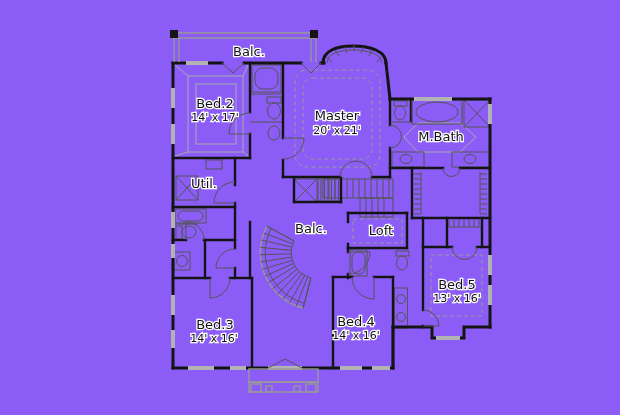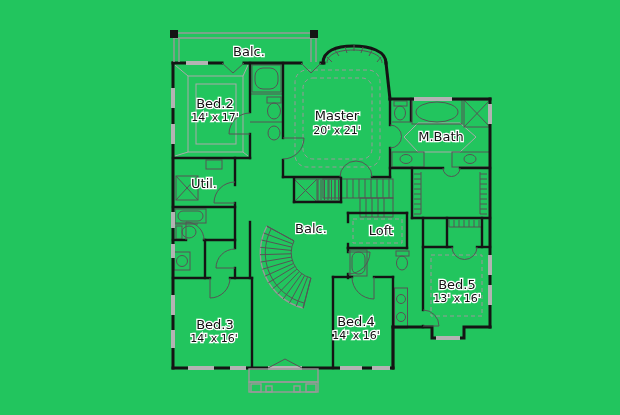--- a/index.html
+++ b/index.html
@@ -1,16 +1,16 @@
 <!DOCTYPE html>
 <html><head>
 <meta charset="utf-8">
 <style>
   html,body{margin:0;padding:0;background:#ffffff;}
-  .stage{position:relative;width:620px;height:415px;background:#22c55e;overflow:hidden;
+  .stage{position:relative;width:620px;height:415px;background:#8b5cf6;overflow:hidden;
          font-family:"DejaVu Sans", sans-serif;}
   svg{display:block}
   text{fill:#111;paint-order:stroke;stroke:#ffffff;stroke-width:2.5px;
        font-family:"DejaVu Sans", sans-serif;}
   .room-name{font-size:13px;}
   .room-dims{font-size:11px;}
   .wall{stroke:#141414;stroke-width:3;fill:none;stroke-linecap:square;}
   .iwall{stroke:#141414;stroke-width:2.4;fill:none;stroke-linecap:square;}
   .thin{stroke:#555;stroke-width:1;fill:none;}
   .lt{stroke:#aaa;stroke-width:1;fill:none;}

